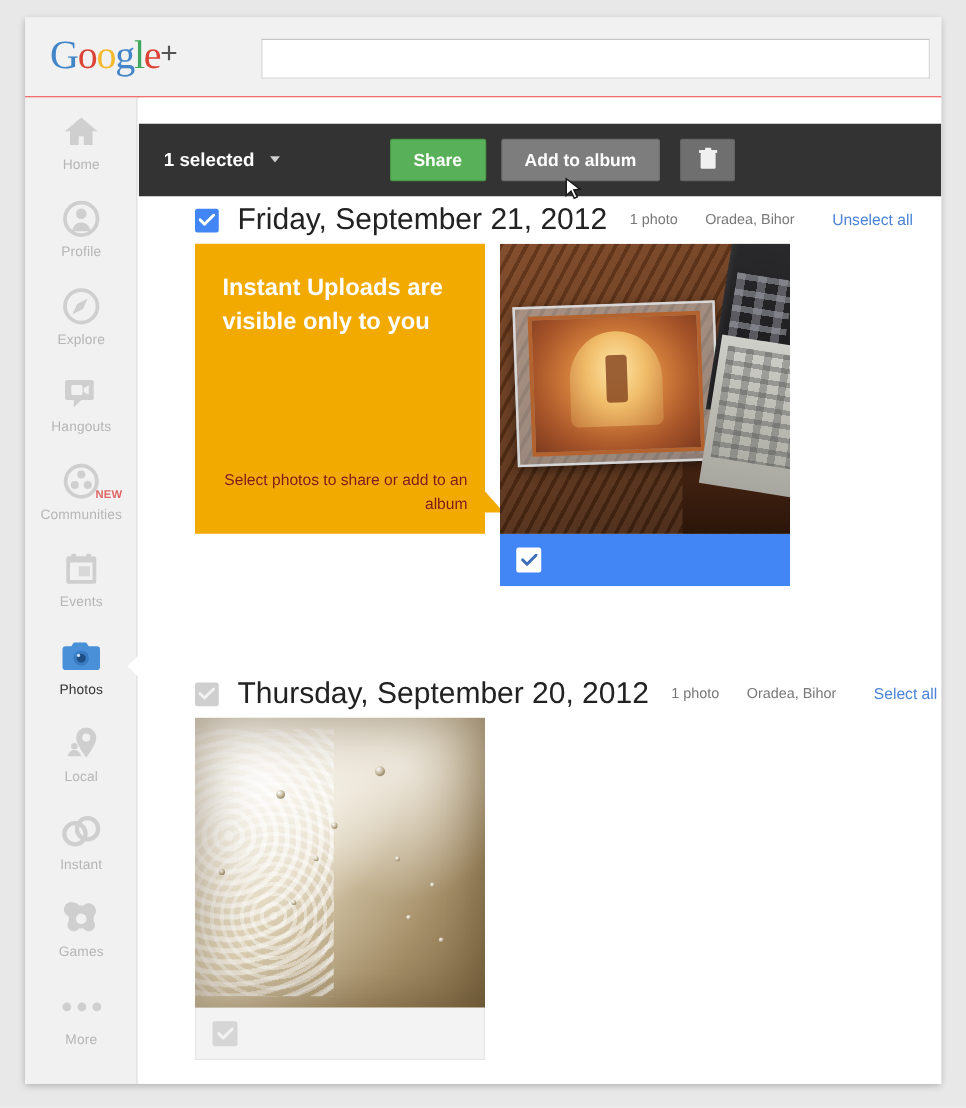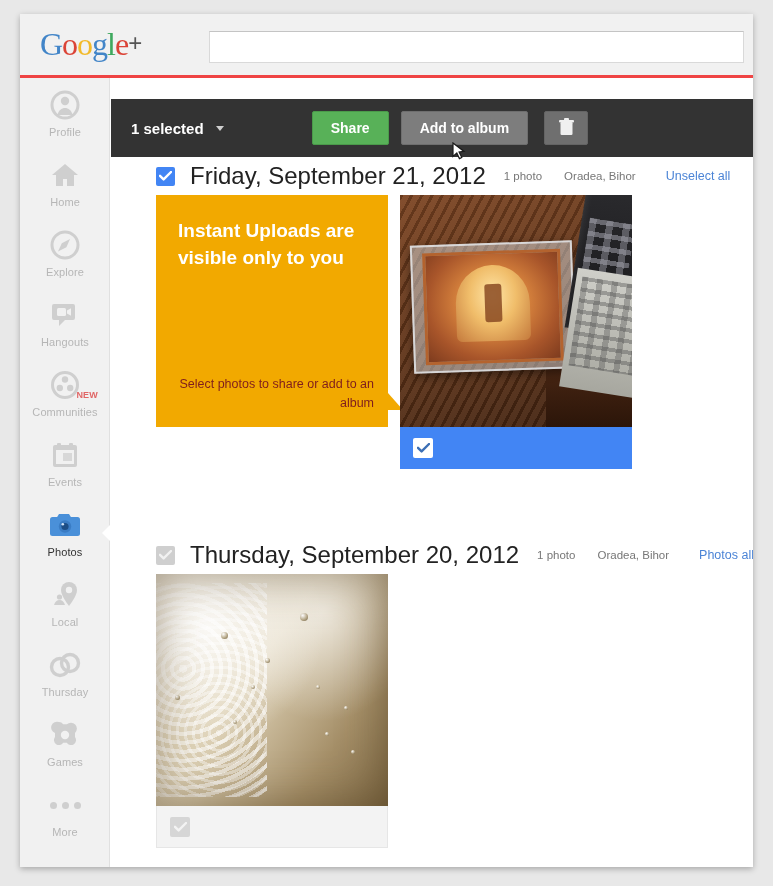--- a/index.html
+++ b/index.html
@@ -15,21 +15,21 @@
     width: 733px; height: 853px;
     background: #ffffff;
     box-shadow: 0 2px 6px rgba(0,0,0,0.28);
   }
 
   
   .header {
     position: absolute; left: 0; top: 0;
     width: 733px; height: 64px;
     background: #f1f1f1;
-    border-bottom: 3px solid #ef4444;
+    border-bottom: 1px solid #ef4444;
   }
   .logo {
     position: absolute; left: 20px; top: 12px;
     font-family: "Liberation Serif", serif;
     font-size: 32px; letter-spacing: -1px;
     white-space: nowrap; line-height: 34px;
   }
   .logo .c1 { color: #4285c8; }
   .logo .c2 { color: #db4437; }
   .logo .c3 { color: #f2ba2a; }
@@ -326,36 +326,36 @@
     <div class="logo">
       <span class="c1">G</span><span class="c2">o</span><span class="c3">o</span><span class="c4">g</span><span class="c5">l</span><span class="c6">e</span><span class="plus">+</span>
     </div>
     <input class="searchbox" type="text" placeholder="" style="">
   </div>
 
   <div class="sidebar">
 
     <div class="nav-item">
       <span class="nav-icon">
+        <svg width="30" height="28" viewBox="0 0 30 28">
+            <path fill="#cfcfcf" d="M15 3 2 14h4v11h7v-7h4v7h7V14h4z"></path>
+          </svg>
+      </span>
+      <span class="nav-label">Home</span>
+    </div>
+
+    <div class="nav-item">
+      <span class="nav-icon">
         <svg width="30" height="30" viewBox="0 0 30 30">
           <circle cx="15" cy="15" r="13" fill="none" stroke="#cfcfcf" stroke-width="3"></circle>
           <circle cx="15" cy="11" r="4.2" fill="#cfcfcf"></circle>
           <path fill="#cfcfcf" d="M7.5 25c1.2-5 4.1-7 7.5-7s6.3 2 7.5 7z"></path>
         </svg>
       </span>
       <span class="nav-label">Profile</span>
-    </div>
-
-    <div class="nav-item">
-      <span class="nav-icon">
-        <svg width="30" height="28" viewBox="0 0 30 28">
-            <path fill="#cfcfcf" d="M15 3 2 14h4v11h7v-7h4v7h7V14h4z"></path>
-          </svg>
-      </span>
-      <span class="nav-label">Home</span>
     </div>
 
     <div class="nav-item">
       <span class="nav-icon">
         <svg width="30" height="30" viewBox="0 0 30 30">
           <circle cx="15" cy="15" r="13" fill="none" stroke="#cfcfcf" stroke-width="3"></circle>
           <path fill="#cfcfcf" d="M20 9l-3.6 8.2L8 21.4l3.8-8.2z"></path>
         </svg>
       </span>
       <span class="nav-label">Explore</span>
@@ -424,21 +424,21 @@
       <span class="nav-label">Local</span>
     </div>
 
     <div class="nav-item">
       <span class="nav-icon">
         <svg width="32" height="28" viewBox="0 0 32 28">
           <circle cx="11" cy="16" r="8.5" fill="none" stroke="#cfcfcf" stroke-width="3.4"></circle>
           <circle cx="21" cy="12" r="8.5" fill="none" stroke="#cfcfcf" stroke-width="3.4"></circle>
         </svg>
       </span>
-      <span class="nav-label">Thursday</span>
+      <span class="nav-label">Instant</span>
     </div>
 
     <div class="nav-item">
       <span class="nav-icon">
         <svg width="30" height="30" viewBox="0 0 30 30">
           <path fill="#cfcfcf" d="M9 2a5 5 0 0 1 4.2 2.3h3.6A5 5 0 1 1 25 13v4a5 5 0 1 1-8.2 5.7h-3.6A5 5 0 1 1 5 17v-4A5 5 0 0 1 9 2z"></path>
           <circle cx="15" cy="15" r="4.2" fill="#f1f1f1"></circle>
         </svg>
       </span>
       <span class="nav-label">Games</span>
@@ -532,21 +532,21 @@
     <div class="section" style="top:458px;">
       <div class="date-row">
         <span class="chk off">
           <svg width="13" height="10" viewBox="0 0 13 10">
               <path d="M1 4.8l3.6 3.6L12 1" fill="none" stroke="#f1f1f1" stroke-width="2.4" stroke-linecap="round" stroke-linejoin="round"></path>
             </svg>
         </span>
         <span class="date-title">Thursday, September 20, 2012</span>
         <span class="meta">1 photo</span>
         <span class="meta loc">Oradea, Bihor</span>
-        <span class="link-sel">Photos all</span>
+        <span class="link-sel">Select all</span>
       </div>
 
       <div class="tiles" style="top:38px; width:560px;">
         <div class="tile" style="left:0; top:0; height:274px;">
           <div class="photo">
             <div class="photo-img ph-foam">
               <div class="base"></div>
               <div class="froth"></div>
               <div class="bubbles">
                 <i style="left:28%; top:25%; width:7px; height:7px;"></i>

